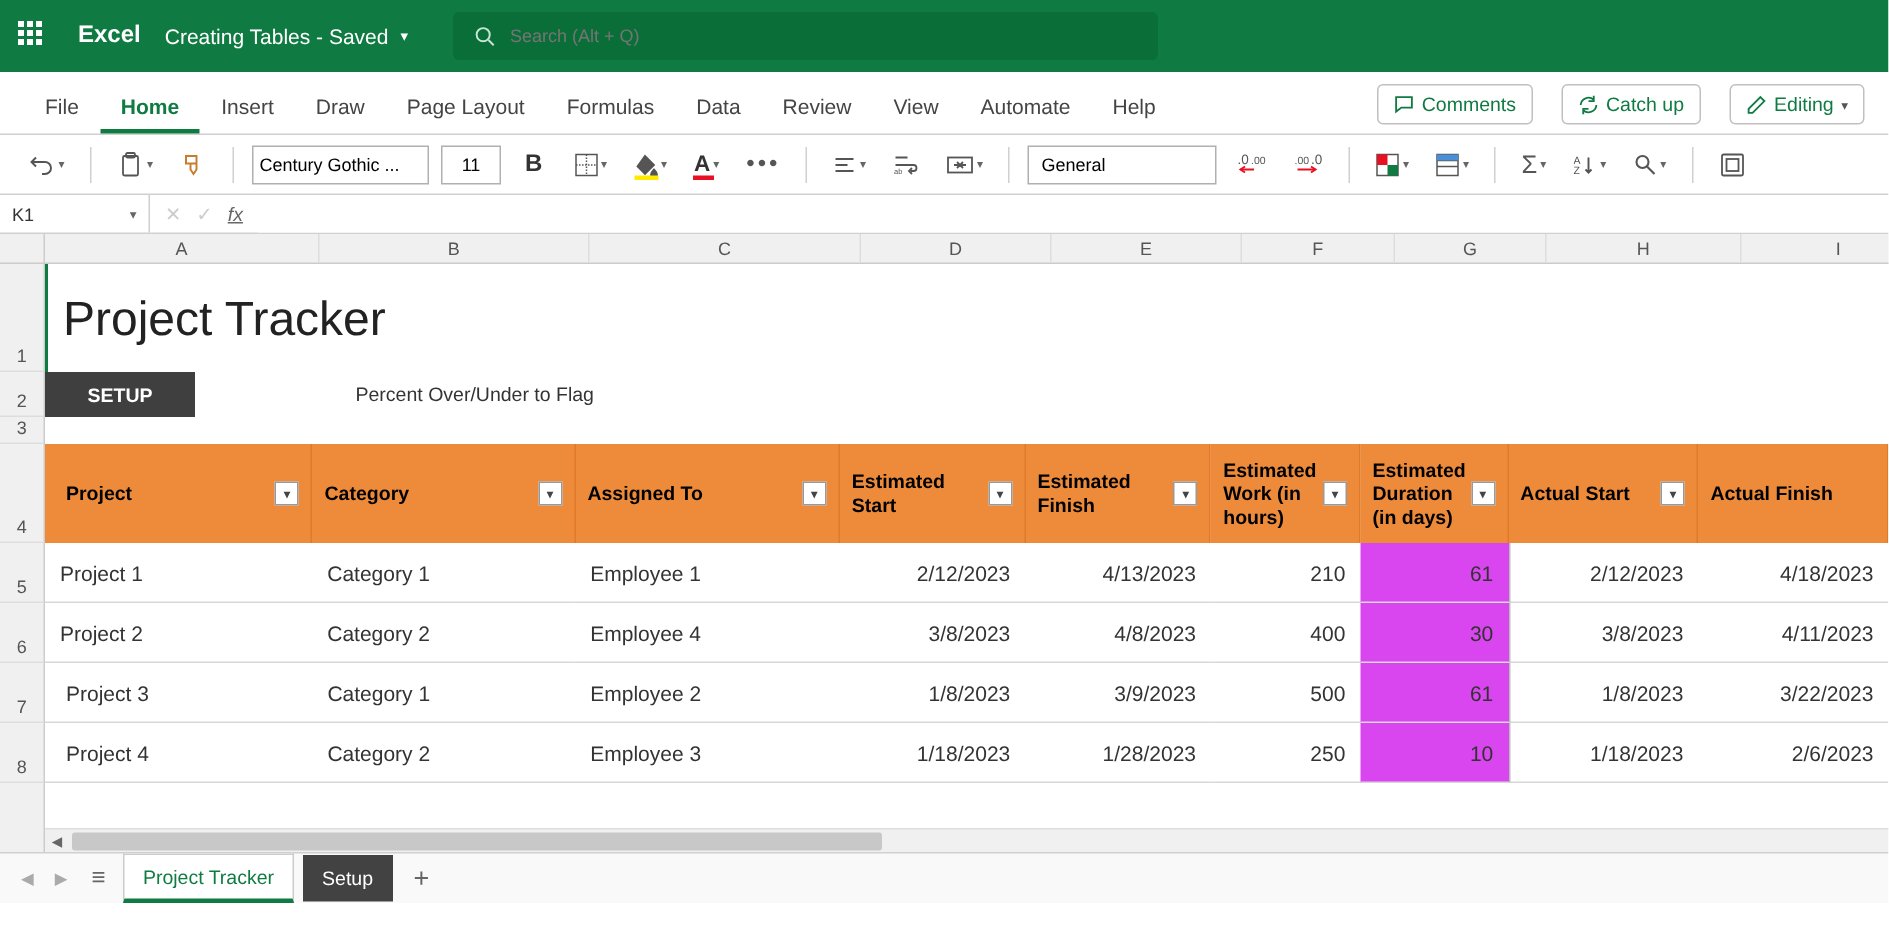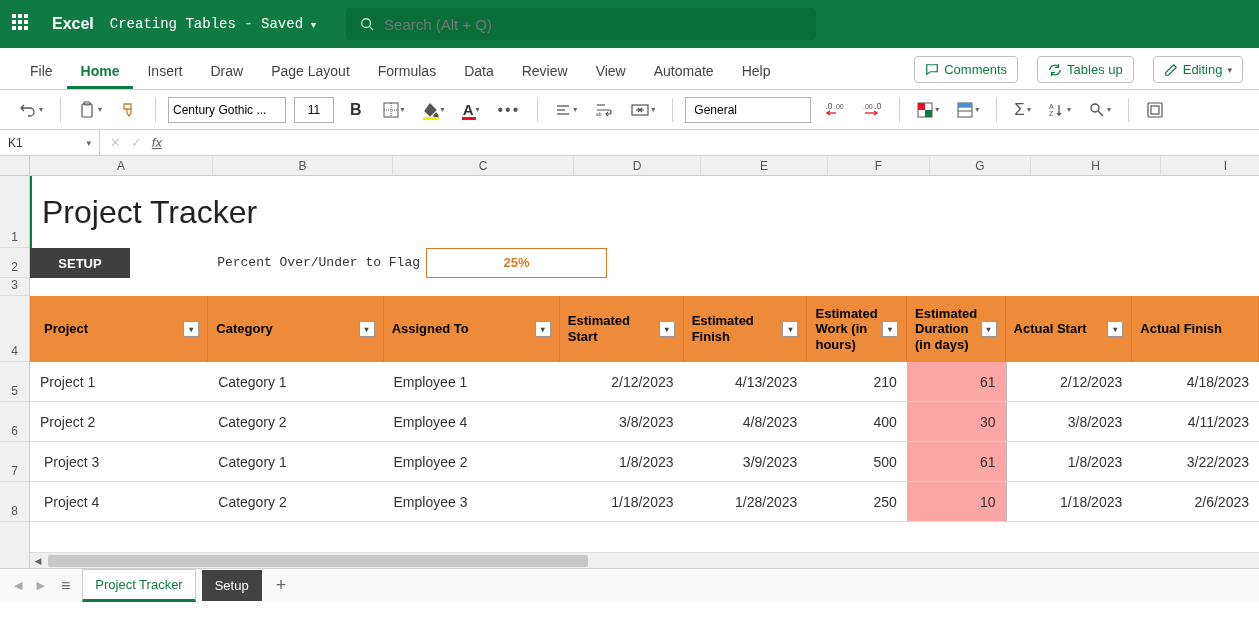--- a/index.html
+++ b/index.html
@@ -3,25 +3,25 @@
 <meta charset="utf-8">
 <style>
 * { margin: 0; padding: 0; box-sizing: border-box; }
 body { font-family: 'Segoe UI', Arial, sans-serif; font-size: 13px; color: #333; background: #fff; overflow: hidden; width: 1259px; height: 628px; }
 
 
 .titlebar { background: #0f7b42; height: 48px; display: flex; align-items: center; padding: 0 12px; color: #fff; }
 .app-launcher { width: 20px; height: 20px; display: grid; grid-template-columns: repeat(3,4px); grid-template-rows: repeat(3,4px); gap: 2px; margin-right: 20px; cursor: pointer; }
 .app-launcher span { background: #fff; }
 .app-name { font-weight: 600; font-size: 16px; margin-right: 16px; }
-.doc-name { font-size: 14px; margin-right: 8px; font-family: Liberation Mono, monospace; }
+.doc-name { font-size: 14px; margin-right: 8px; }
 .doc-chevron { font-size: 10px; margin-right: 30px; cursor: pointer; }
 .search-wrap { flex: 0 0 470px; display: flex; align-items: center; background: #0a6e38; border-radius: 4px; height: 32px; padding: 0 14px; color: #c7e5d2; }
 .search-wrap svg { margin-right: 10px; flex-shrink: 0; }
-.search-text { background: transparent; border: none; outline: none; color: #c7e5d2; font-size: 15px; width: 100%; }
+.search-text { background: transparent; border: none; outline: none; color: #c7e5d2; font-size: 12px; width: 100%; }
 
 
 .ribbon-tabs { height: 42px; display: flex; align-items: flex-end; padding: 0 16px; border-bottom: 1px solid #d0d0d0; }
 .tab { padding: 10px 14px 10px; font-size: 14px; cursor: pointer; color: #444; }
 .tab.active { font-weight: 600; color: #0f7b42; border-bottom: 3px solid #0f7b42; padding-bottom: 7px; }
 .tabs-right { margin-left: auto; display: flex; gap: 19px; align-items: center; padding-bottom: 6px; }
 .btn-outline { border: 1px solid #c0c0c0; border-radius: 4px; padding: 5px 10px; font-size: 13px; display: flex; align-items: center; gap: 5px; cursor: pointer; background: #fff; color: #0f7b42; }
 .btn-outline .caret { font-size: 9px; color: #555; }
 
 
@@ -52,30 +52,30 @@
 .row-header { border-bottom: 1px solid #ddd; text-align: center; font-size: 12px; color: #555; display: flex; align-items: flex-end; justify-content: center; padding-bottom: 3px; }
 
 .grid-scroll { flex: 1; overflow: hidden; position: relative; }
 .grid-content { position: relative; }
 
 
 .sheet-row { display: flex; }
 
 .title-cell { font-family: 'Century Gothic', sans-serif; font-size: 32px; font-weight: 300; color: #222; padding: 18px 0 0 10px; height: 72px; border-left: 3px solid #0f7b42; margin-left: -1px; }
 .setup-btn { background: #3f3f3f; color: #fff; font-weight: 700; font-size: 13px; display: flex; align-items: center; justify-content: center; height: 30px; width: 100px; font-family: 'Century Gothic', sans-serif; }
-.flag-label { font-family: Liberation Mono, monospace; font-size: 13px; text-align: right; padding-right: 6px; line-height: 30px; }
+.flag-label { font-family: Liberation Sans, sans-serif; font-size: 13px; text-align: center; padding-right: 6px; line-height: 30px; }
 .flag-value { border: 1px solid #d77a2d; color: #d77a2d; font-weight: 700; text-align: center; line-height: 28px; font-family: 'Century Gothic', sans-serif; height: 30px; }
 
 .tbl-header { background: #ed8b3b; color: #000; font-family: 'Century Gothic', sans-serif; font-weight: 700; font-size: 13px; padding: 10px 8px; display: flex; align-items: center; position: relative; height: 66px; border-right: 1px solid #e07a2a; }
 .tbl-header .hdr-text { flex: 1; line-height: 1.2; }
 .filter-btn { width: 16px; height: 16px; background: #fff; border: 1px solid #999; display: flex; align-items: center; justify-content: center; font-size: 8px; color: #444; cursor: pointer; flex-shrink: 0; }
 
 .tbl-cell { font-family: 'Century Gothic', sans-serif; font-size: 14px; padding: 0 10px; height: 40px; line-height: 40px; border-bottom: 1px solid #d8d8d8; white-space: nowrap; overflow: hidden; }
 .tbl-cell.right { text-align: right; }
-.tbl-cell.shaded { background: #fca5a5; }
+.tbl-cell.shaded { background: #d946ef; }
 .tbl-cell.border-left-strong { border-left: 1px solid #bbb; }
 
 
 .hscroll-track { position: absolute; bottom: 0; left: 30px; right: 0; height: 16px; background: #f0f0f0; border-top: 1px solid #ddd; display: flex; align-items: center; }
 .hscroll-arrow { width: 16px; height: 16px; display: flex; align-items: center; justify-content: center; font-size: 9px; color: #666; cursor: pointer; }
 .hscroll-thumb { height: 12px; background: #c8c8c8; border-radius: 2px; margin-left: 2px; }
 
 
 .sheet-tabs { height: 34px; border-top: 1px solid #d0d0d0; display: flex; align-items: center; padding: 0 10px; gap: 6px; background: #f9f9f9; }
 .sheet-nav { color: #aaa; font-size: 11px; padding: 4px; cursor: pointer; }
@@ -131,21 +131,21 @@
       <svg width="14" height="14" viewBox="0 0 16 16" fill="none" stroke="#0f7b42" stroke-width="1.4">
           <path d="M2 2h12v8H6l-4 3V2z"></path>
         </svg>
       <span>Comments</span>
     </div>
     <div class="btn-outline">
       <svg width="14" height="14" viewBox="0 0 16 16" fill="none" stroke="#0f7b42" stroke-width="1.4">
           <path d="M2 8a6 6 0 0 1 10-4M14 8a6 6 0 0 1-10 4"></path>
           <path d="M12 1v4h-4M4 15v-4h4"></path>
         </svg>
-      <span>Tables up</span>
+      <span>Catch up</span>
     </div>
     <div class="btn-outline">
       <svg width="14" height="14" viewBox="0 0 16 16" fill="none" stroke="#0f7b42" stroke-width="1.4">
           <path d="M11 2l3 3-9 9H2v-3l9-9z"></path>
         </svg>
       <span>Editing</span>
       <span class="caret">▾</span>
     </div>
   </div>
 </div>
@@ -327,21 +327,20 @@
         <div class="grid-content">
 
           <div class="sheet-row">
             <div class="title-cell" style="width:1229px">Project Tracker</div>
           </div>
 
           <div class="sheet-row" style="height:30px">
             <div class="setup-btn col-A" style="width:100px">SETUP</div>
             <div style="width:83px"></div>
             <div class="flag-label" style="width:213px">Percent Over/Under to Flag</div>
-            <div class="flag-value col-C" style="width:181px">25%</div>
           </div>
 
           <div class="sheet-row" style="height:18px"></div>
 
           <div class="sheet-row">
             <div class="tbl-header col-A" style="padding-left:14px">
                 <span class="hdr-text">Project</span>
                 <span class="filter-btn">▾</span>
               </div>
             <div class="tbl-header col-B">

